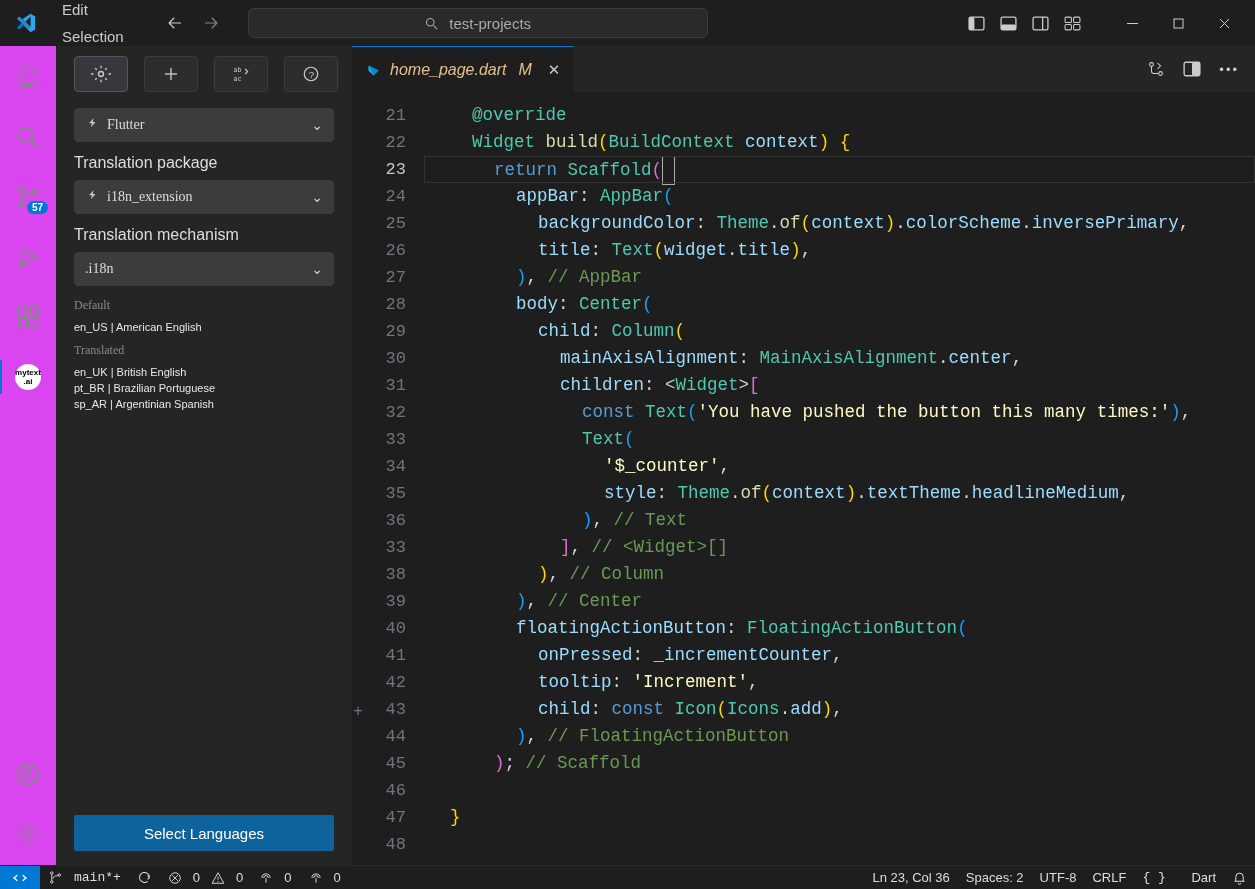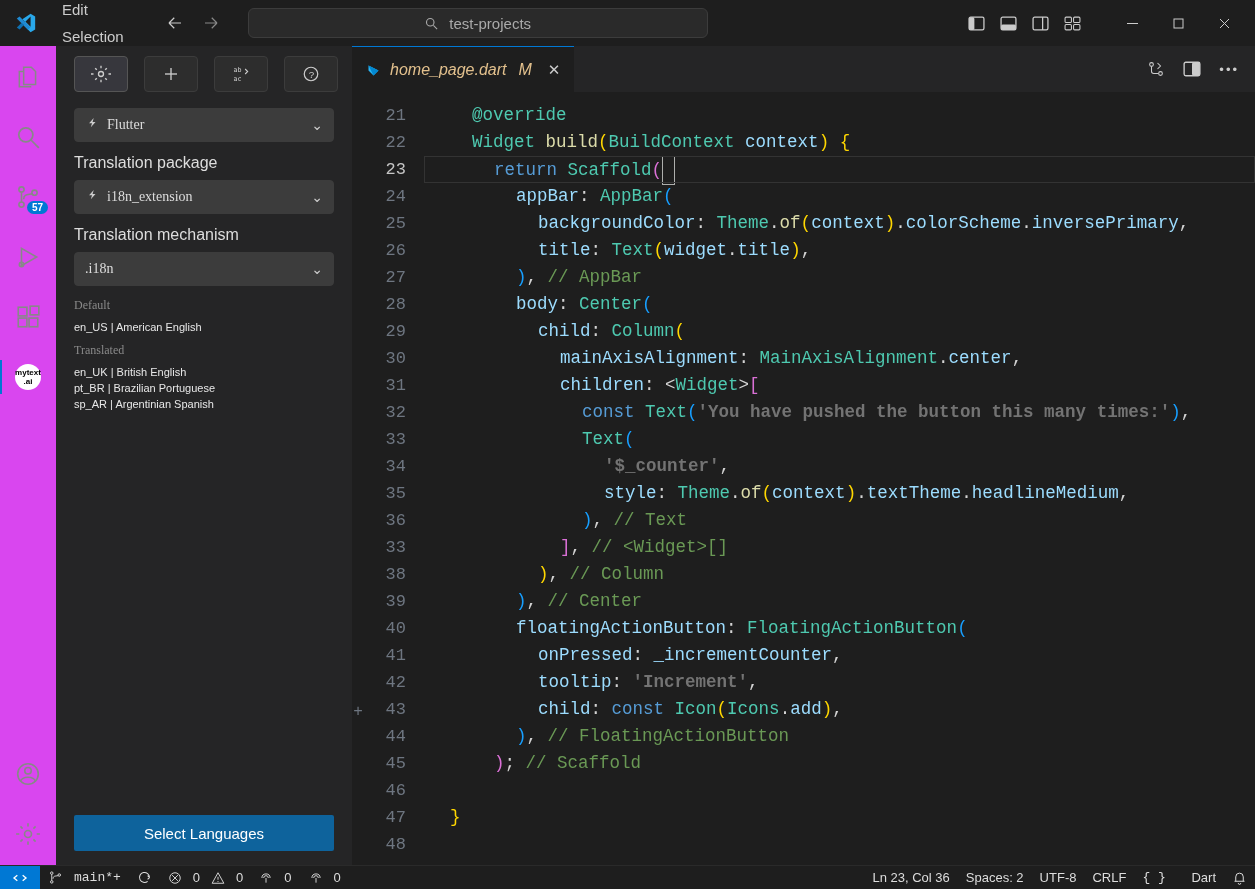--- a/index.html
+++ b/index.html
@@ -105,21 +105,21 @@
     position:relative;
   }
   .code .row { height:27px; padding-left:4px; position:relative;}
   .hl-line { position:absolute; left:0; right:0; height:27px; border:1px solid #333; pointer-events:none;}
   .iw { width:22px; display:inline-block;}       
   .tk-green { color:#4EC9B0;}
   .tk-keyword { color:#569cd6;}    
   .tk-type { color:#4ec9b0;}       
   .tk-func { color:#dcdcaa;}       
   .tk-var { color:#9cdcfe;}
-  .tk-string { color:#737373;font-weight:bold;}     
+  .tk-string { color:#fef9c3;}     
   .tk-punc { color:#d4d4d4;}
   .tk-paren-y { color:#ffd700;}    
   .tk-paren-p { color:#da70d6;}    
   .tk-paren-b { color:#179fff;}    
   .tk-comment { color:#6a9955;}
   .tk-white { color:#d4d4d4;}
   .cursor-box { display:inline-block; border:1px solid #aeafad; padding:0; margin:0;}
   
   .statusbar {
     height:24px; background:#1e1e1e; border-top:1px solid #2a2a2a;

